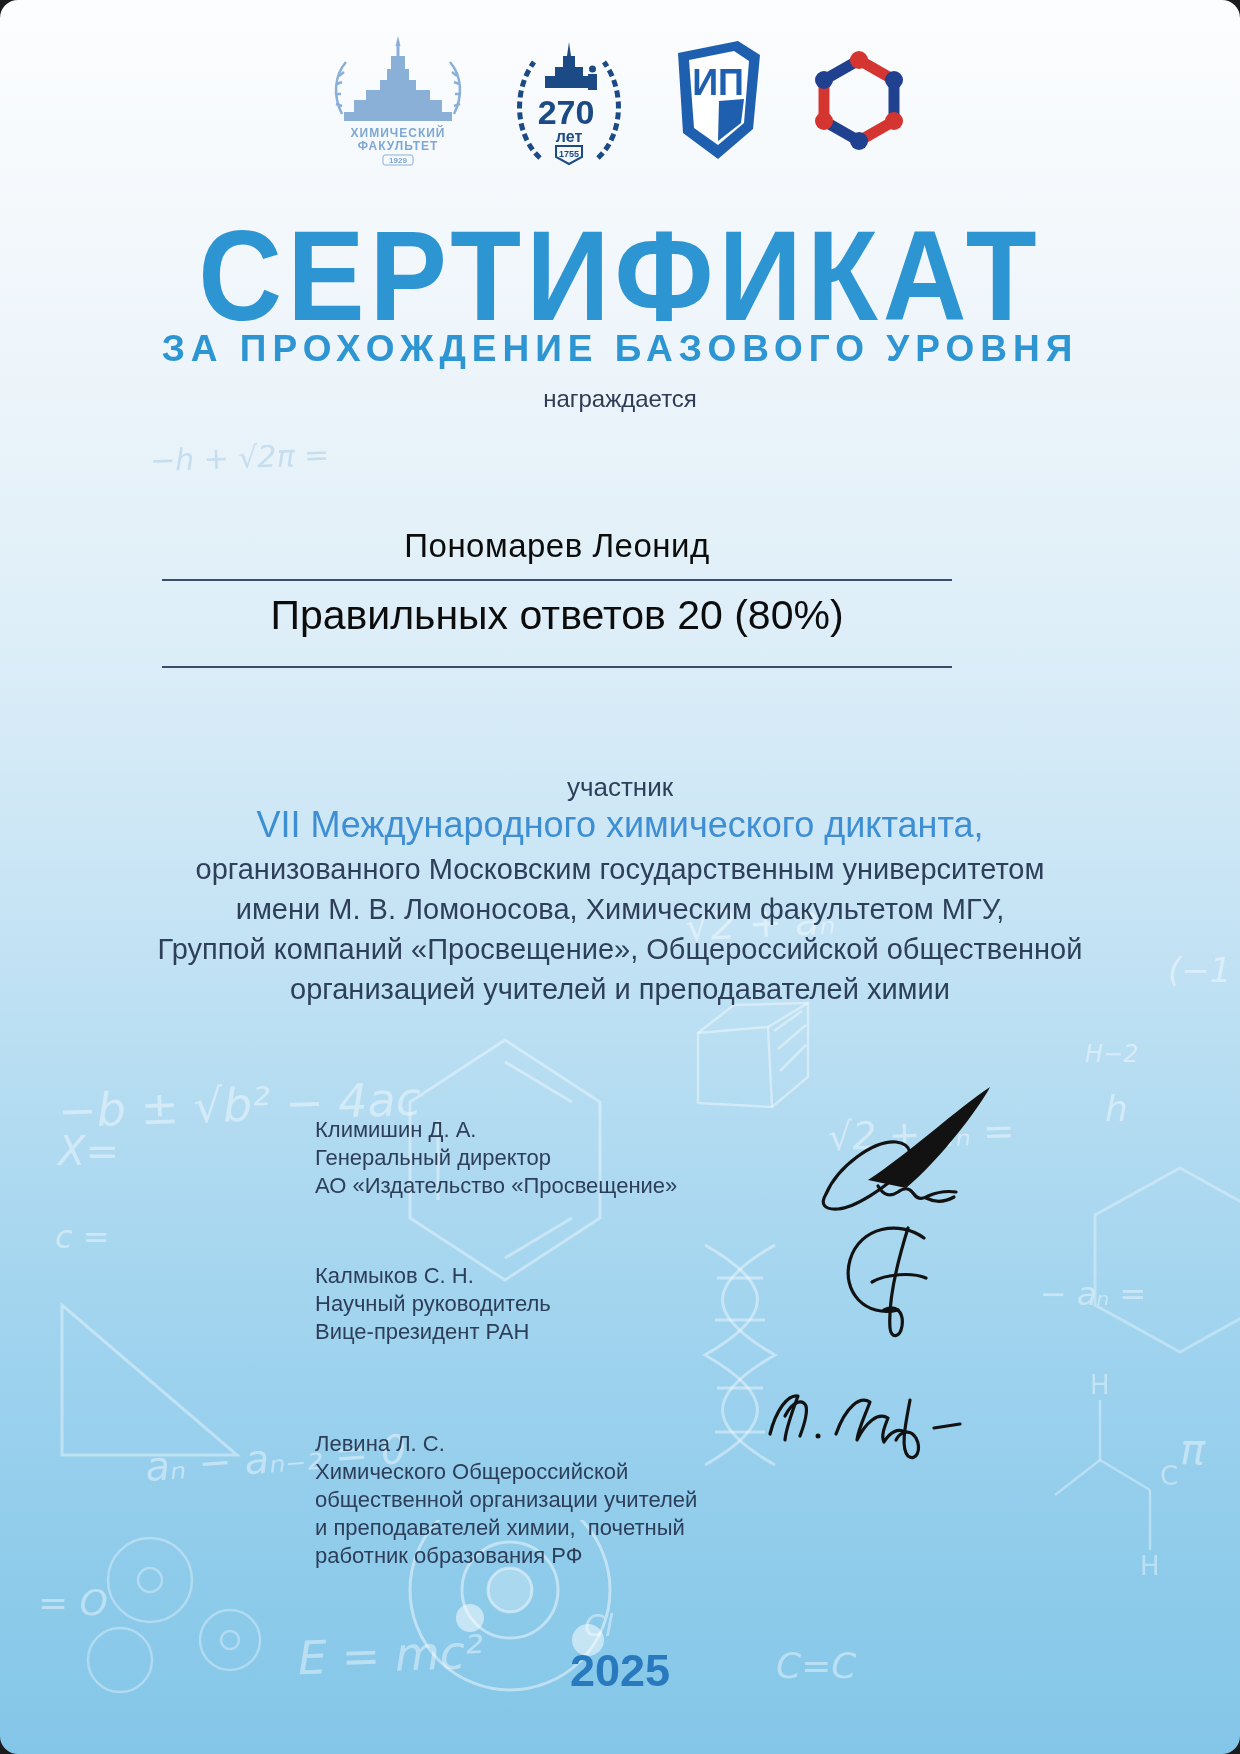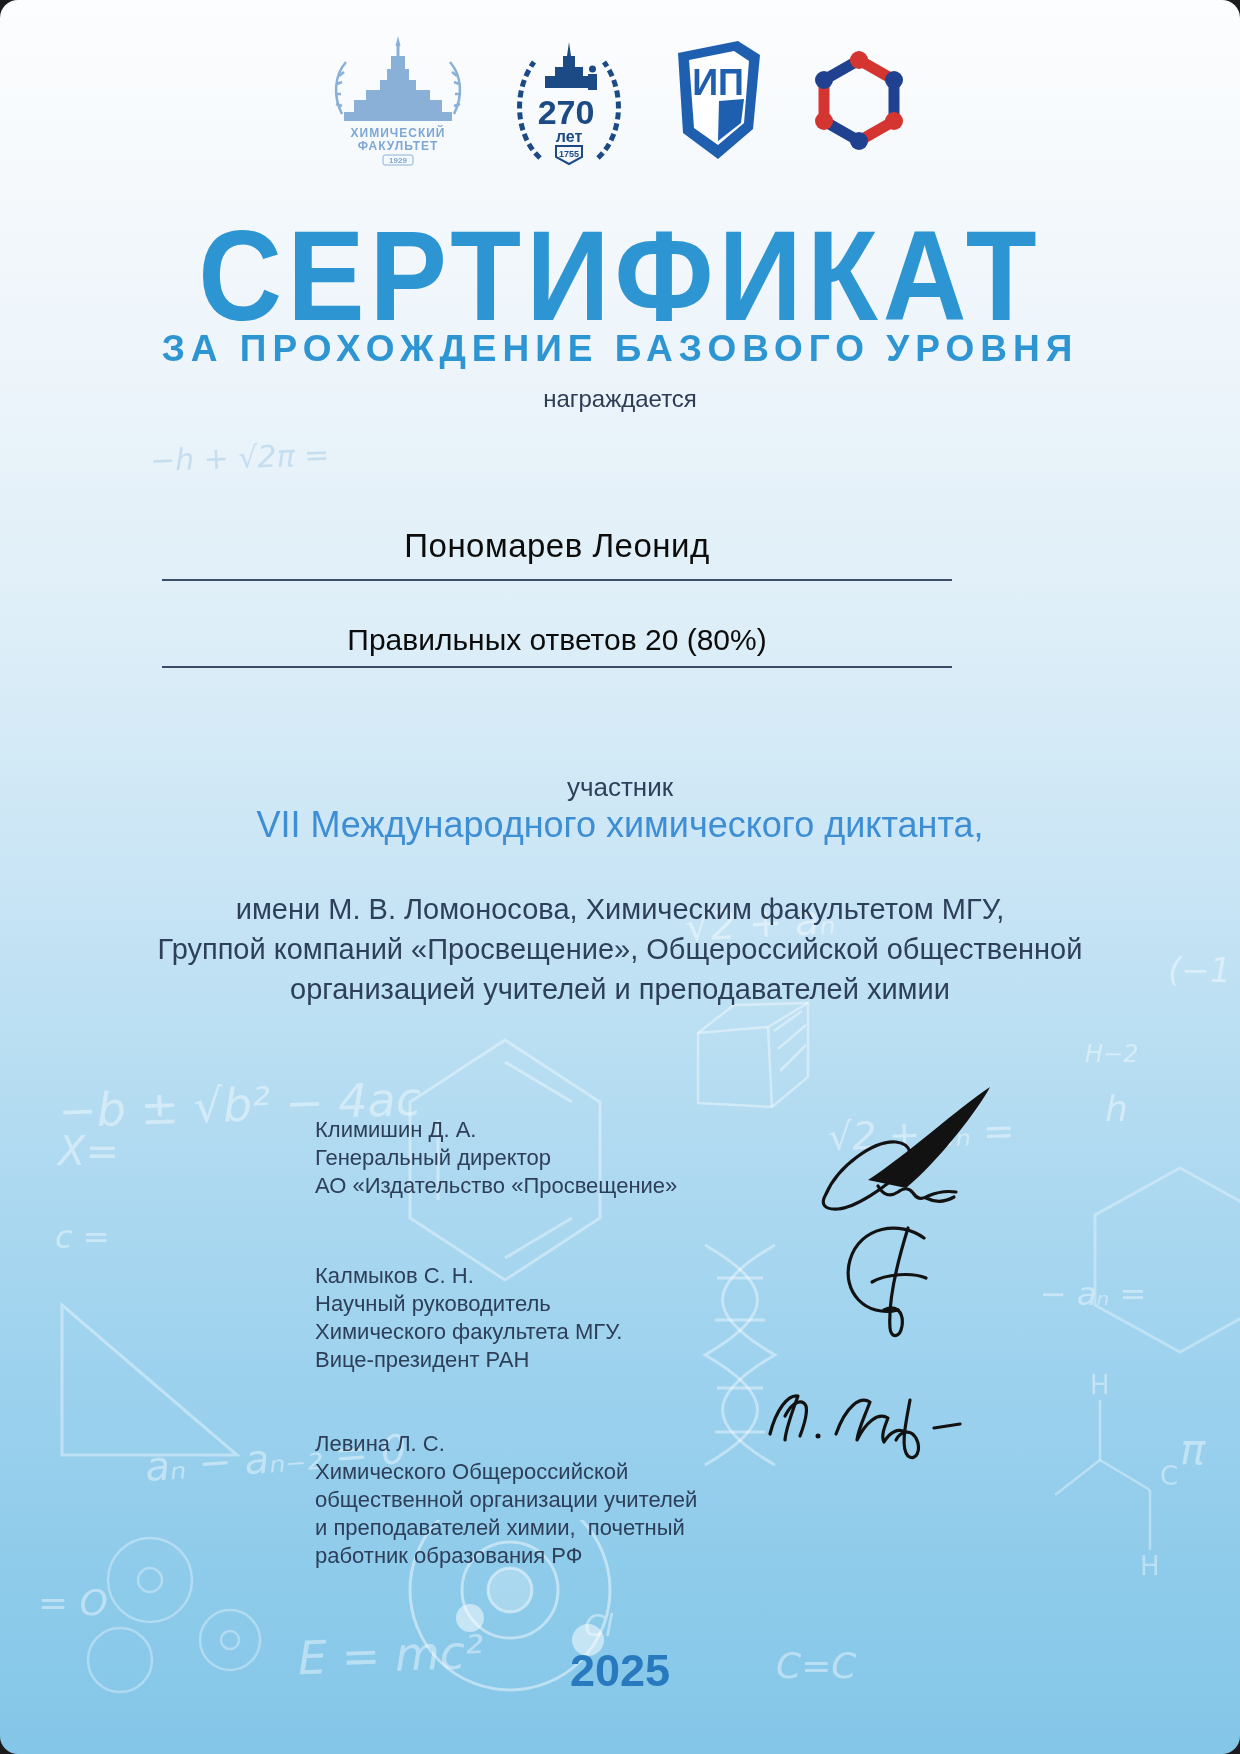--- a/index.html
+++ b/index.html
@@ -26,21 +26,21 @@
     transform:scaleY(1.1);transform-origin:top center;line-height:1;
   }
   .cert-subtitle{
     position:absolute;top:330px;left:0;width:100%;text-align:center;
     font-size:37px;font-weight:bold;color:#2e95d3;letter-spacing:6px;line-height:1;
   }
   .award-label{position:absolute;top:385px;left:0;width:100%;text-align:center;font-size:24px;color:#2e3c55;}
   
   .field{position:absolute;left:162px;width:790px;text-align:center;color:#0c0c0c;}
   .recipient{top:527px;font-size:33px;letter-spacing:0.5px;}
-  .result{top:623px;font-size:30px;}
+  .result{top:592px;font-size:41px;}
   .field-line{position:absolute;left:162px;width:790px;height:2px;background:#3c4d69;}
   .line-1{top:579px;}
   .line-2{top:666px;}
   
   .participant{position:absolute;top:772px;left:0;width:100%;text-align:center;font-size:26px;color:#2e3f5a;}
   .event-name{position:absolute;top:804px;left:0;width:100%;text-align:center;font-size:36px;color:#3e8ed4;}
   .org-line{position:absolute;left:0;width:100%;text-align:center;font-size:29px;color:#2e3f5a;}
   .org-0{top:853px;}.org-1{top:893px;}.org-2{top:933px;}.org-3{top:973px;}
   
   .sig-block{position:absolute;left:315px;width:420px;color:#2d3e59;font-size:22px;line-height:28px;}
@@ -225,33 +225,33 @@
   <div class="cert-subtitle">ЗА ПРОХОЖДЕНИЕ БАЗОВОГО УРОВНЯ</div>
   <div class="award-label">награждается</div>
 
   <div class="field recipient">Пономарев Леонид</div>
   <div class="field-line line-1"></div>
   <div class="field result">Правильных ответов 20 (80%)</div>
   <div class="field-line line-2"></div>
 
   <div class="participant">участник</div>
   <div class="event-name">VII Международного химического диктанта,</div>
+  <div class="org-line org-0">организованного Московским государственным университетом</div>
   <div class="org-line org-1">имени М. В. Ломоносова, Химическим факультетом МГУ,</div>
   <div class="org-line org-2">Группой компаний «Просвещение», Общероссийской общественной</div>
   <div class="org-line org-3">организацией учителей и преподавателей химии</div>
 
   <div class="sig-block sig-b1">
     <div class="sig-name">Климишин Д. А.</div>
     <div class="sig-role">Генеральный директор</div>
     <div class="sig-role">АО «Издательство «Просвещение»</div>
   </div>
   <div class="sig-block sig-b2">
     <div class="sig-name">Калмыков С. Н.</div>
     <div class="sig-role">Научный руководитель</div>
-    <div class="sig-role">Химического факультета МГУ.</div>
     <div class="sig-role">Вице-президент РАН</div>
   </div>
   <div class="sig-block sig-b3">
     <div class="sig-name">Левина Л. С.</div>
     <div class="sig-role">Химического Общероссийской</div>
     <div class="sig-role">общественной организации учителей</div>
     <div class="sig-role">и преподавателей химии,  почетный</div>
     <div class="sig-role">работник образования РФ</div>
   </div>
 

